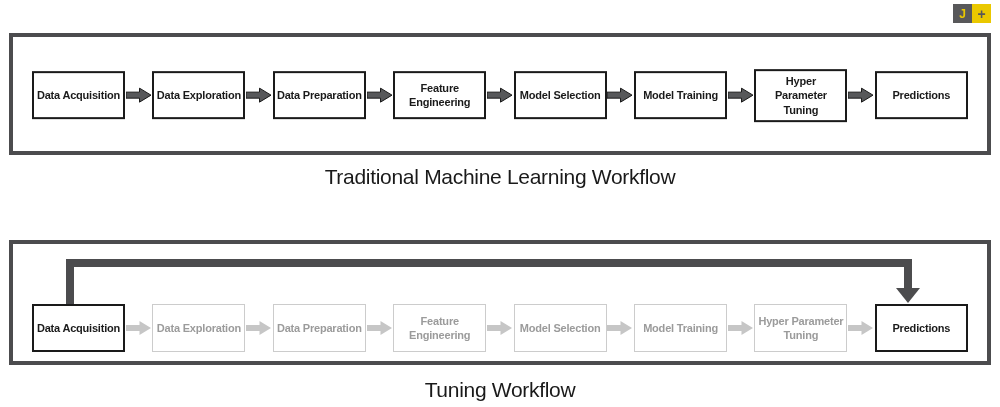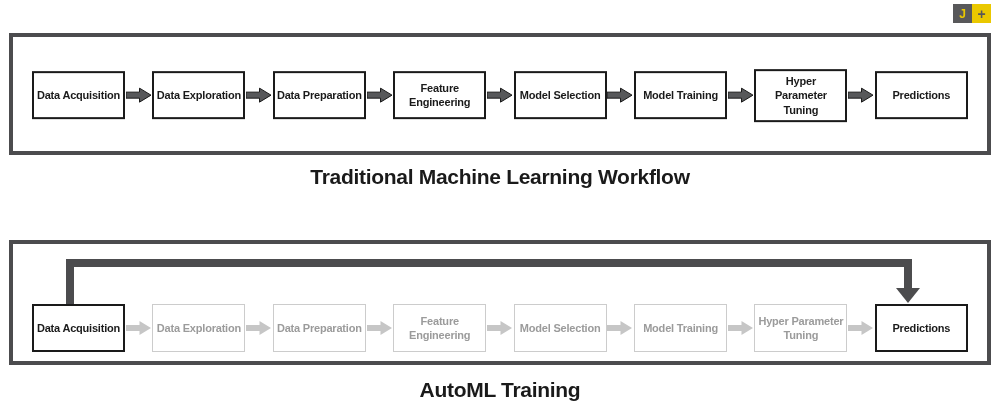--- a/index.html
+++ b/index.html
@@ -59,21 +59,21 @@
   .arrow { flex: 0 0 auto; display: block; }
   .arrow.dark  path { fill: #57585a; stroke: #1a1a1a; stroke-width: 1; }
   .arrow.light path { fill: #c6c6c6; stroke: none; }
 
   .bypass-svg { position: absolute; left: 0; top: 0; pointer-events: none; }
 
   
   .wf-title {
     position: absolute; left: 0; width: 1000px;
     text-align: center;
-    font-size: 21px; font-weight: bold; color: #1a1a1a;
+    font-size: 21px; font-weight: normal; color: #1a1a1a;
     letter-spacing: -0.3px;
   }
   .wf-title.t1 { top: 165px; }
   .wf-title.t2 { top: 378px; }
 </style>
 </head>
 <body>
 
 <div class="badge">
   <div class="badge-sq dark">
@@ -203,13 +203,13 @@
         <path d="M0 5 H13.5 V1 L25 8 L13.5 15 V11 H0 Z"></path>
       </svg>
 
     <div class="wf-box active">
       <span class="wf-label">Predictions</span>
     </div>
 
   </div>
 </div>
 
-<div class="wf-title t2">AutoML Training</div>
+<div class="wf-title t2">Tuning Workflow</div>
 
 </body></html>

